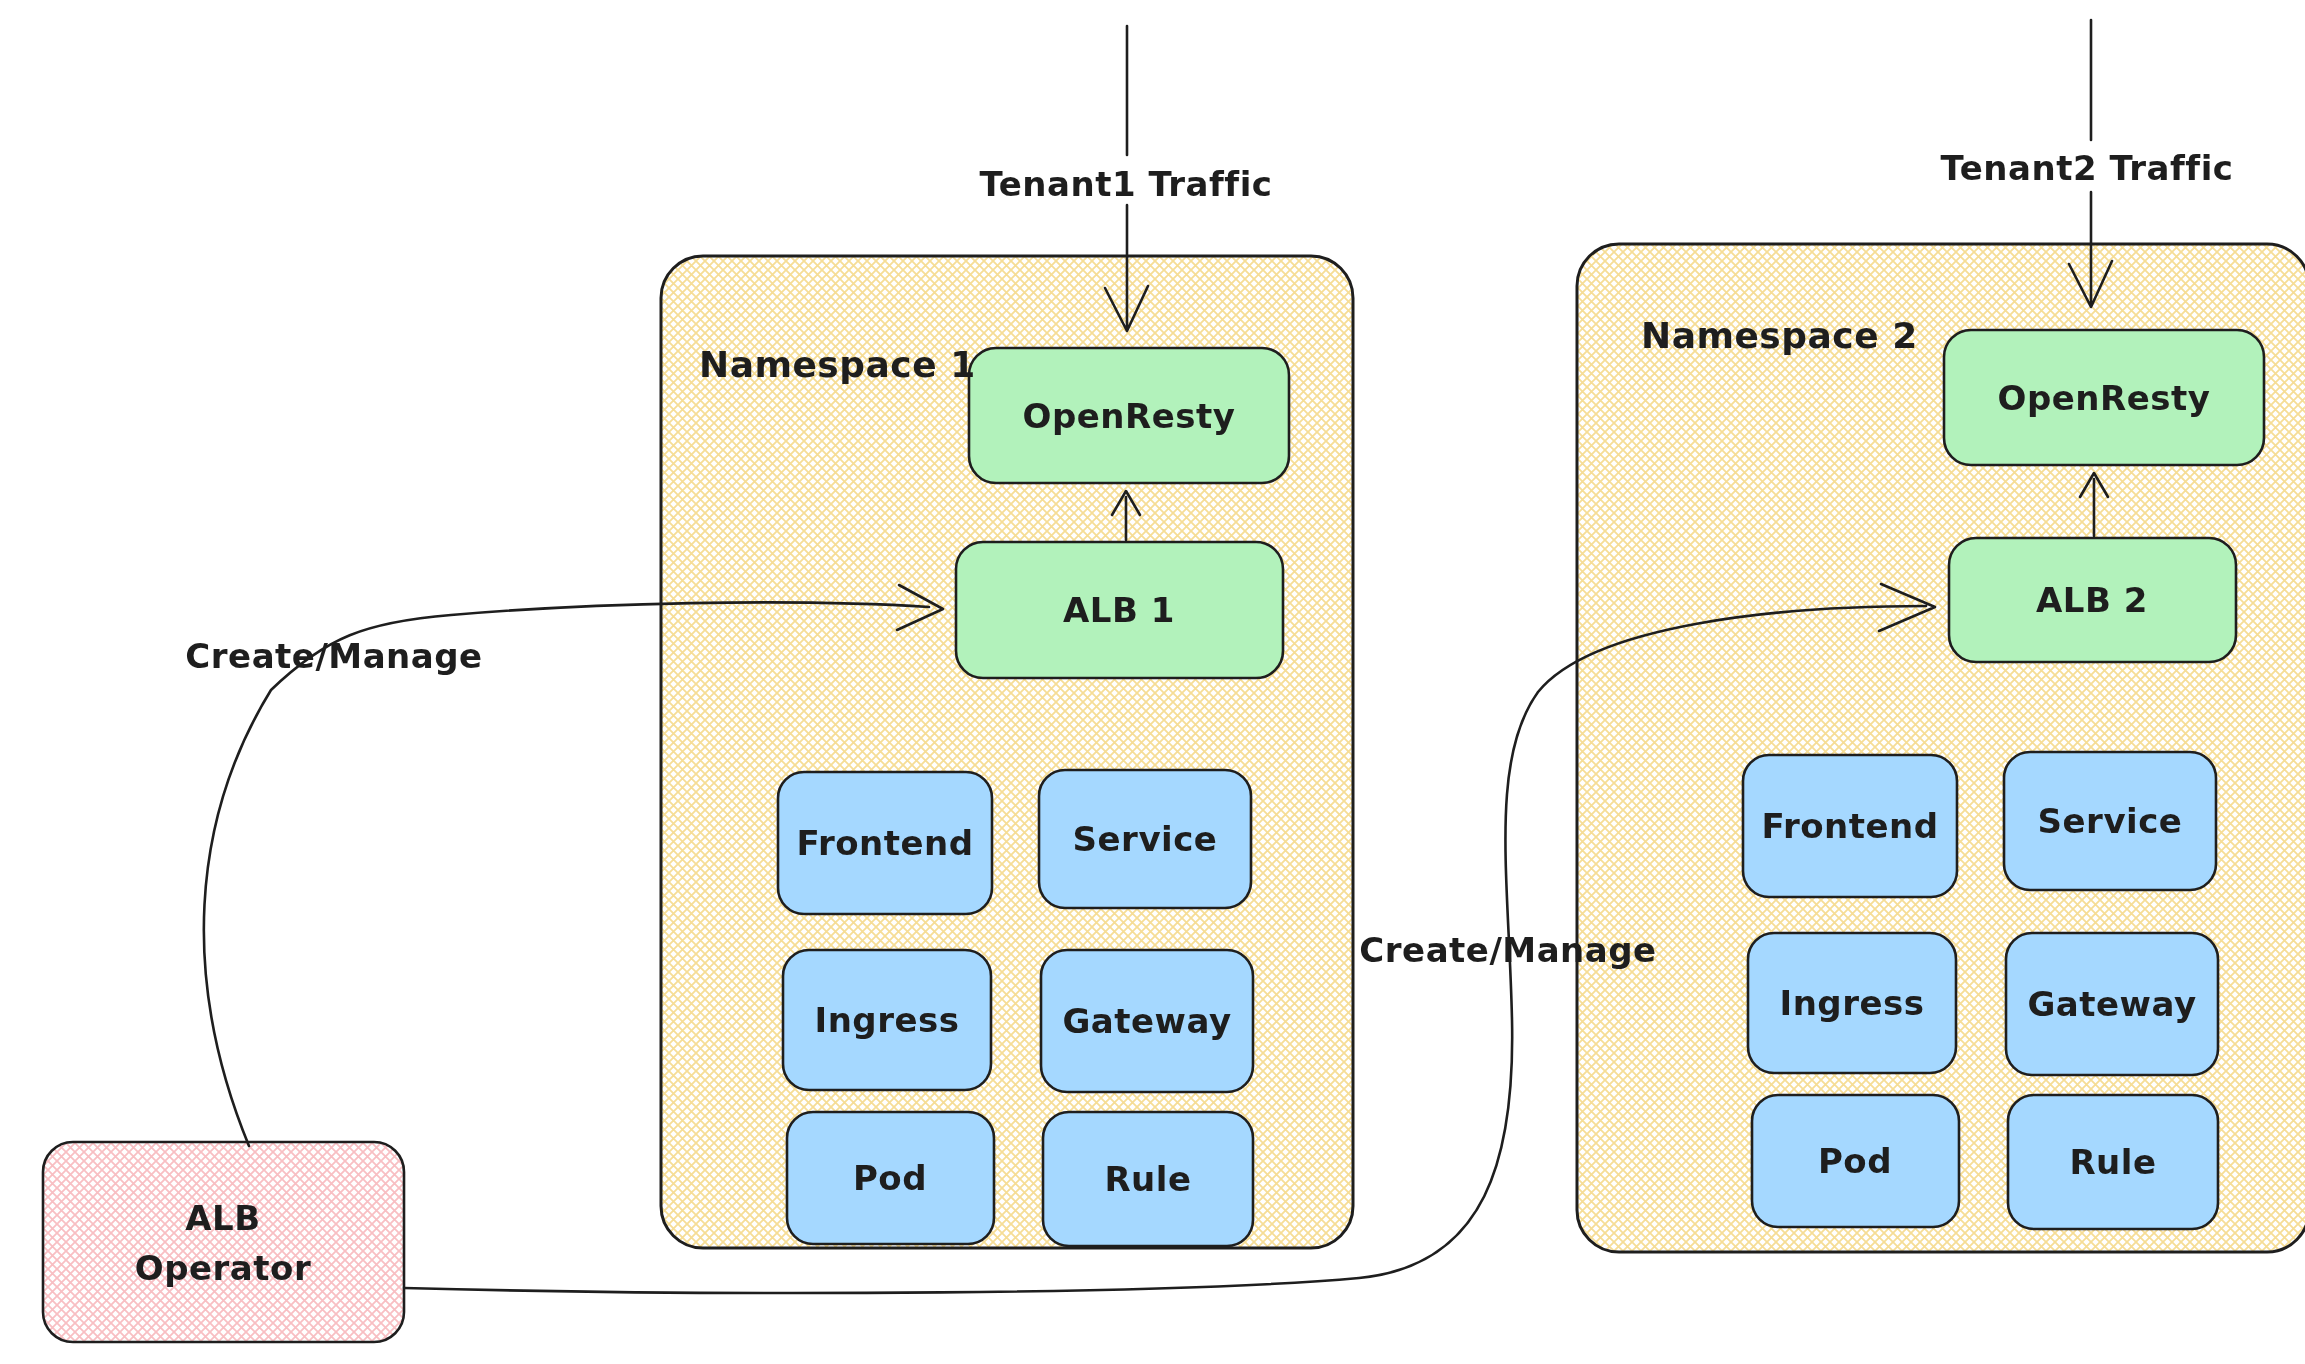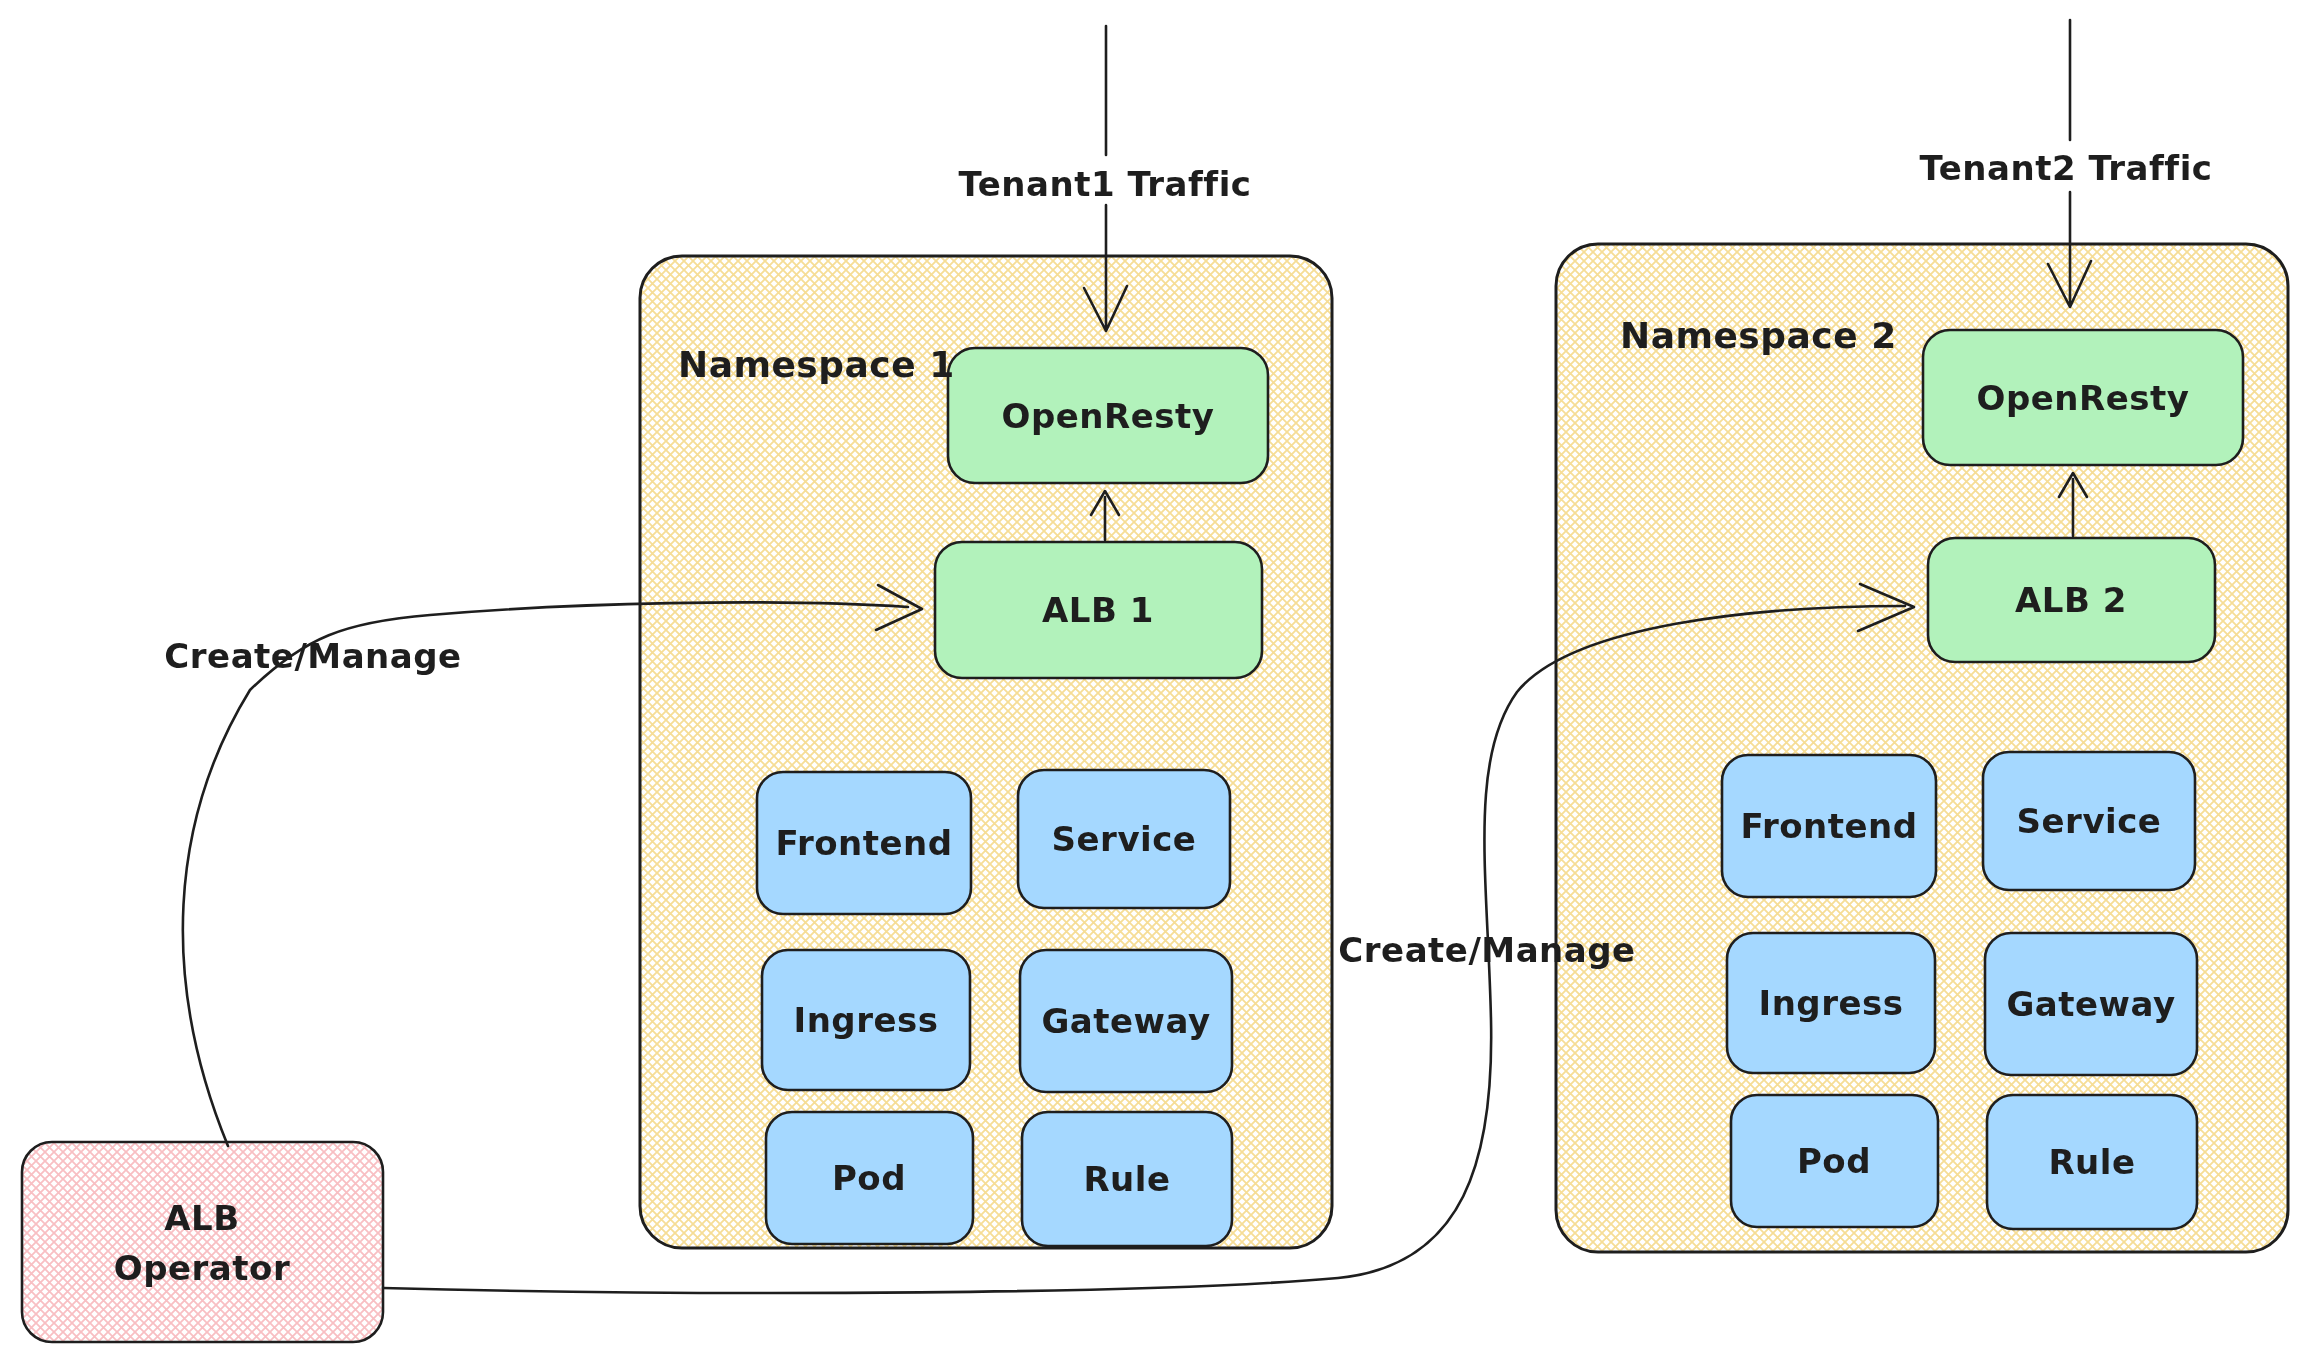--- a/index.html
+++ b/index.html
@@ -7,20 +7,21 @@
     padding: 0;
     background: #ffffff;
     width: 2305px;
     height: 1364px;
     overflow: hidden;
   }
   .stage {
     position: relative;
     width: 1859px;
     height: 1364px;
+    padding-left: 21px;
   }
   svg {
     display: block;
     width: 2305px;
     height: 1364px;
   }
   text {
     font-family: "DejaVu Sans", "Liberation Sans", sans-serif;
     font-weight: bold;
     letter-spacing: 0.5px;

